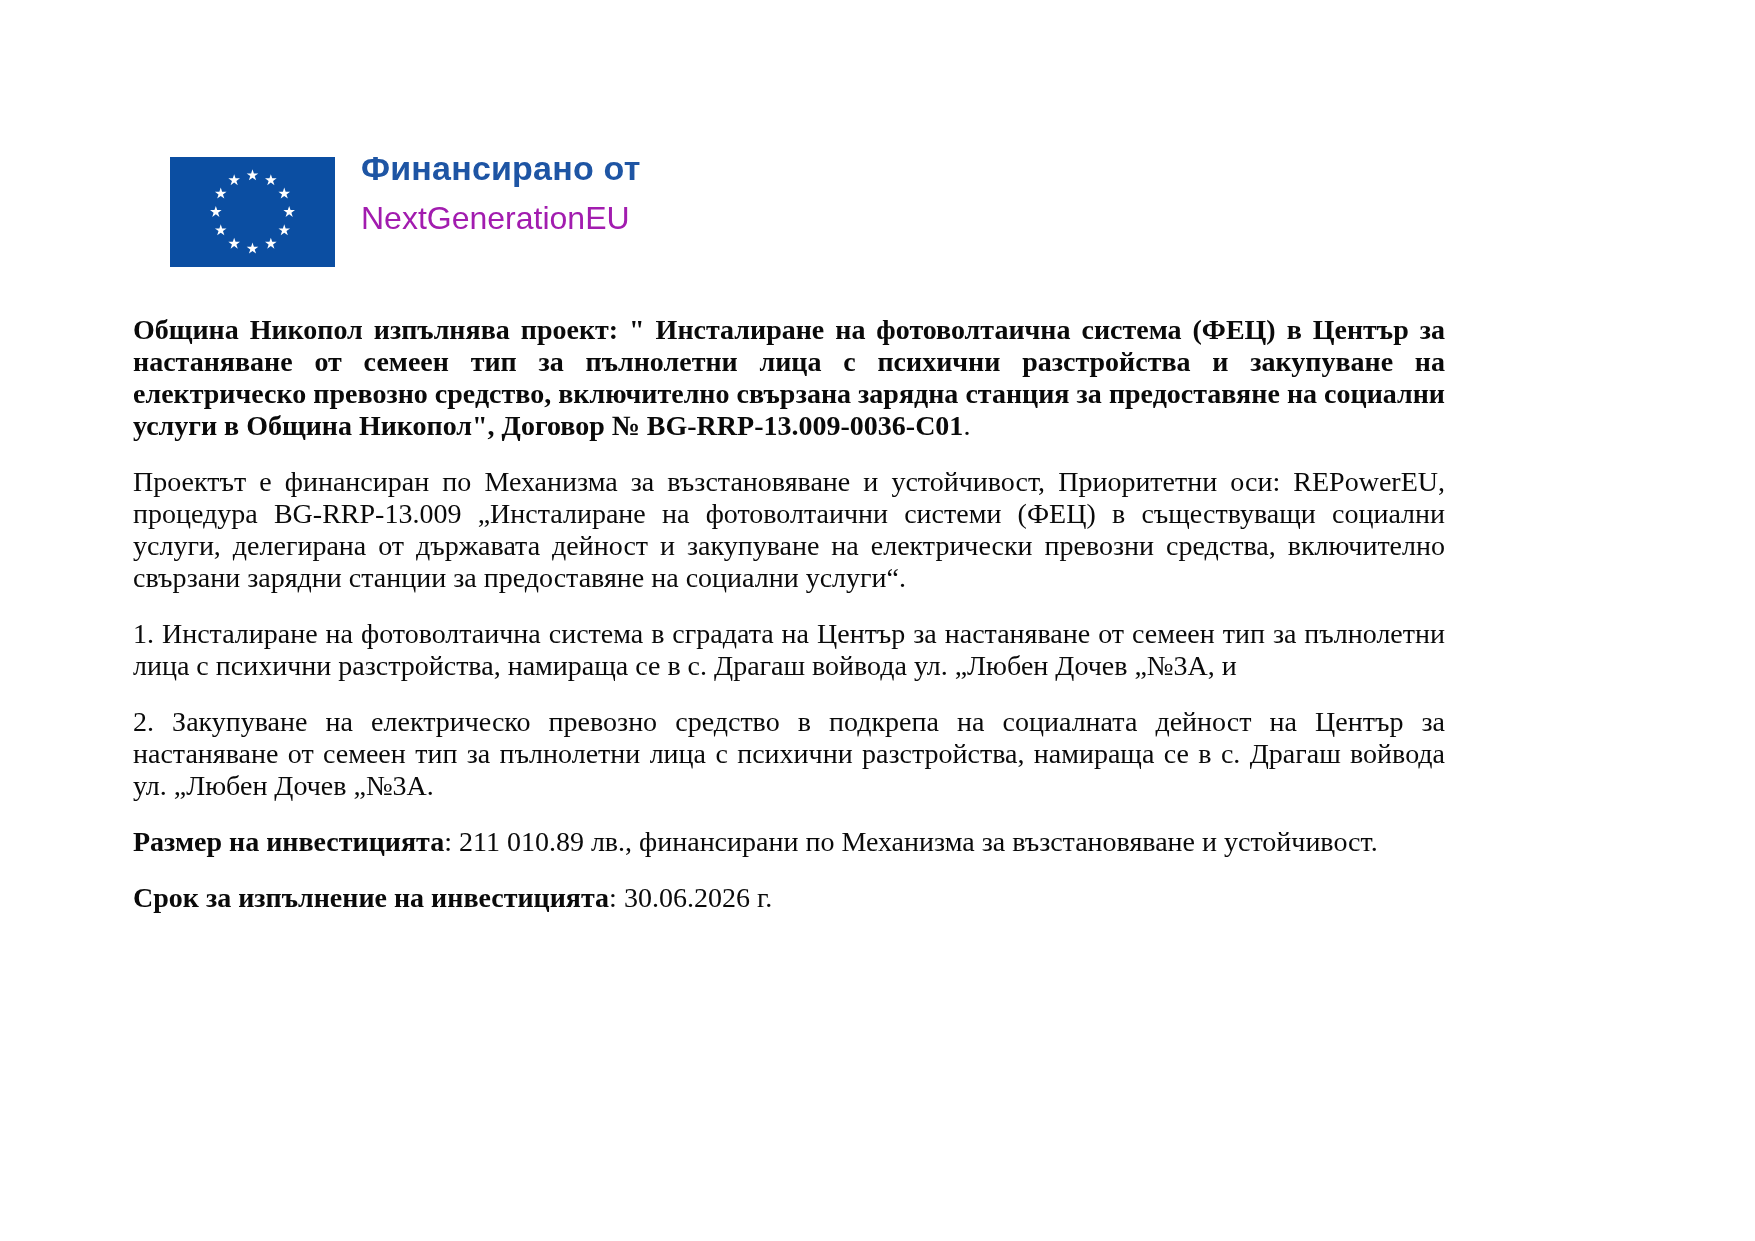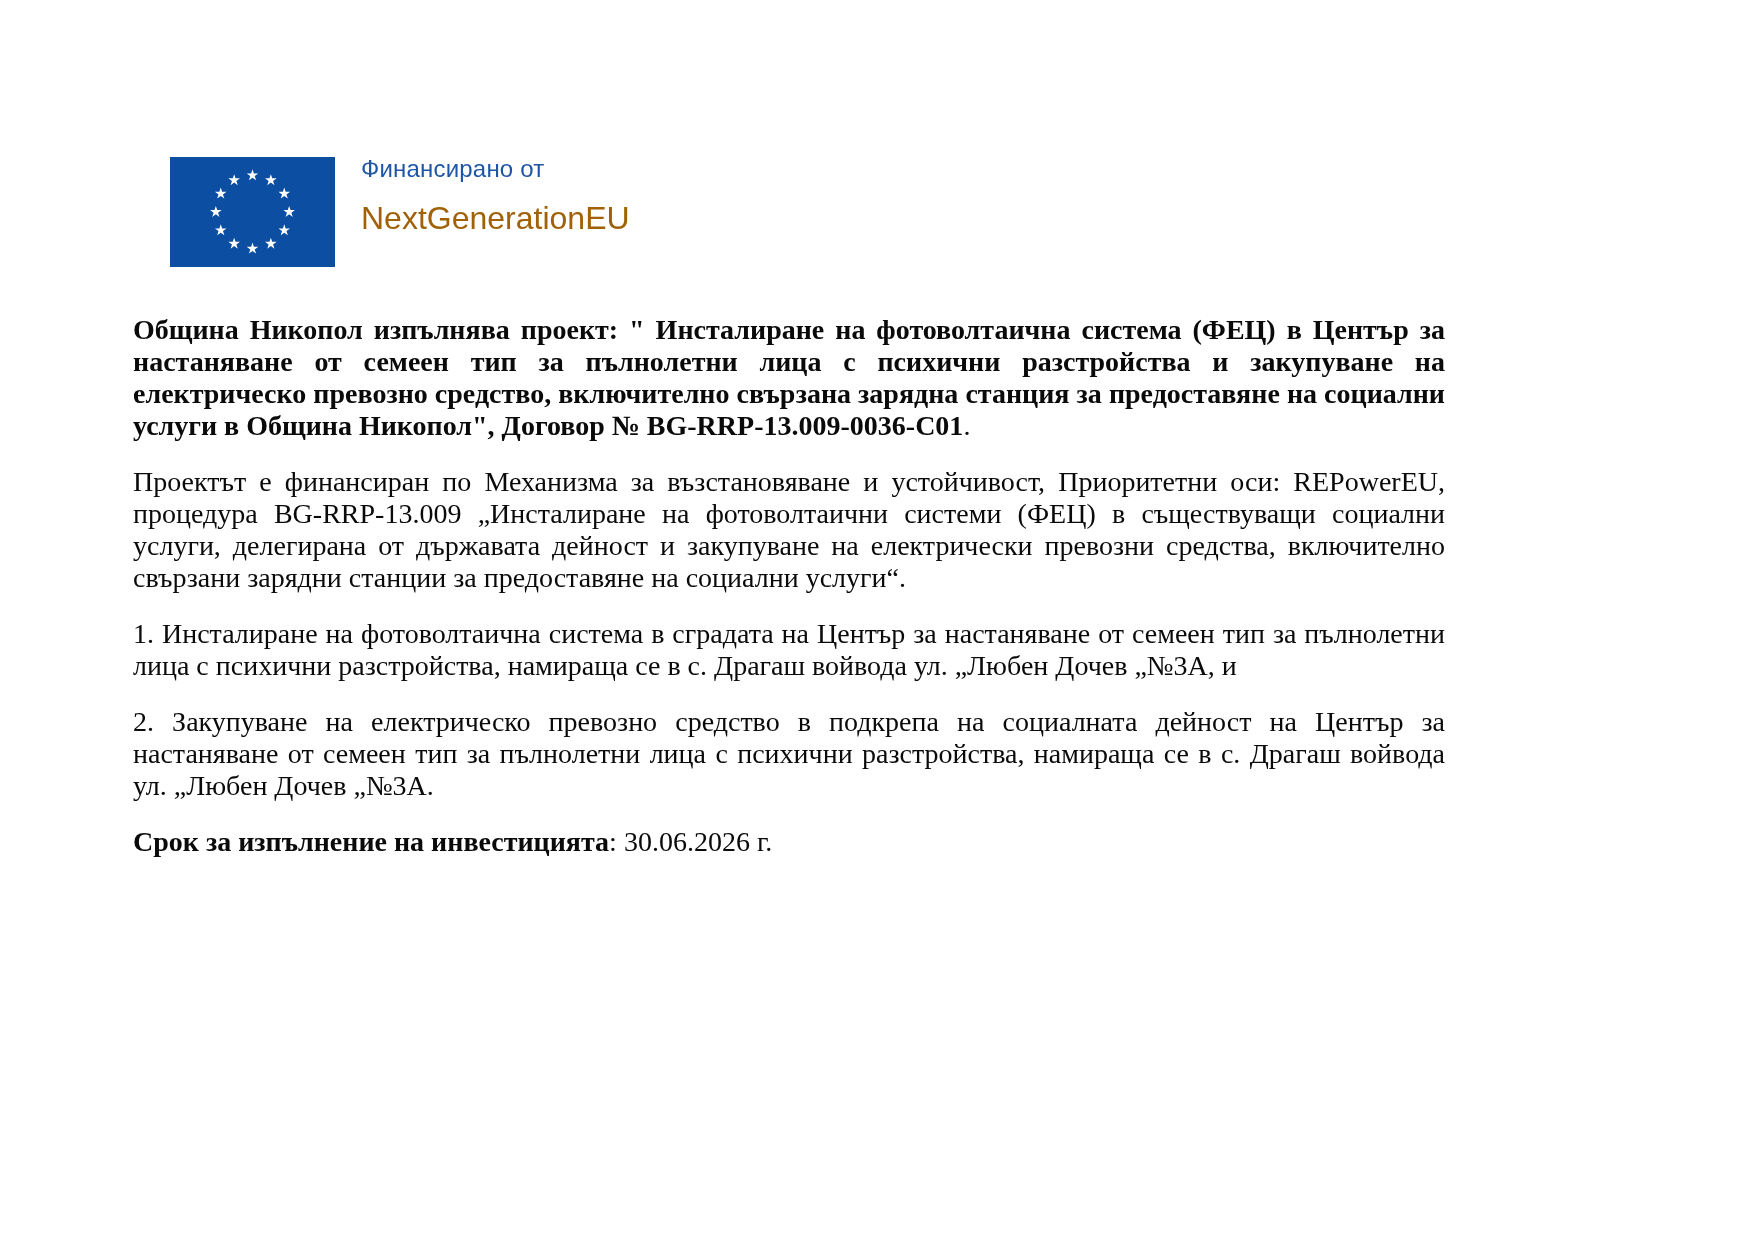--- a/index.html
+++ b/index.html
@@ -19,33 +19,33 @@
     position: absolute;
     left: 170px;
     top: 157px;
     display: flex;
     align-items: flex-start;
   }
   .eu-flag { display: block; }
   .logo-text { margin-left: 26px; padding-top: 0; }
   .logo-heading {
     font-family: "Liberation Sans", "DejaVu Sans", sans-serif;
-    font-weight: normal;
-    font-size: 24px;
+    font-weight: bold;
+    font-size: 34px;
     line-height: 43px;
     color: #1e55a4;
     letter-spacing: 0.2px;
     margin-top: -10px;
   }
   .logo-program {
     font-family: "Liberation Sans", "DejaVu Sans", sans-serif;
     font-weight: normal;
     font-size: 32px;
     line-height: 36px;
-    color: #a16207;
+    color: #a21caf;
     margin-top: 10px;
   }
 
   
   .content {
     position: absolute;
     left: 133px;
     top: 314px;
     width: 1312px;
   }
@@ -94,17 +94,18 @@
     <p><span class="b">Община Никопол изпълнява проект: " Инсталиране на фотоволтаична система (ФЕЦ) в Център за настаняване от семеен тип за пълнолетни лица с психични разстройства и закупуване на електрическо превозно средство, включително свързана зарядна станция за предоставяне на социални услуги в Община Никопол", Договор № BG-RRP-13.009-0036-C01</span><span>.</span></p>
 
     <p>Проектът е финансиран по Механизма за възстановяване и устойчивост, Приоритетни оси: REPowerEU, процедура BG-RRP-13.009 „Инсталиране на фотоволтаични системи (ФЕЦ) в съществуващи социални услуги, делегирана от държавата дейност и закупуване на електрически превозни средства, включително свързани зарядни станции за предоставяне на социални услуги“.</p>
 
 
     <p>1. Инсталиране на фотоволтаична система в сградата на Център за настаняване от семеен тип за пълнолетни лица с психични разстройства, намираща се в с. Драгаш войвода ул. „Любен Дочев „№3А, и</p>
 
     <p>2. Закупуване на електрическо превозно средство в подкрепа на социалната дейност на Център за настаняване от семеен тип за пълнолетни лица с психични разстройства, намираща се в с. Драгаш войвода ул. „Любен Дочев „№3А.</p>
 
 
+    <p><span class="b">Размер на инвестицията</span><span>: 211 010.89 лв., финансирани по Механизма за възстановяване и устойчивост.</span></p>
 
     <p class="last"><span class="b">Срок за изпълнение на инвестицията</span><span>: 30.06.2026 г.</span></p>
   </div>
 
 </div>
 
 </body></html>

